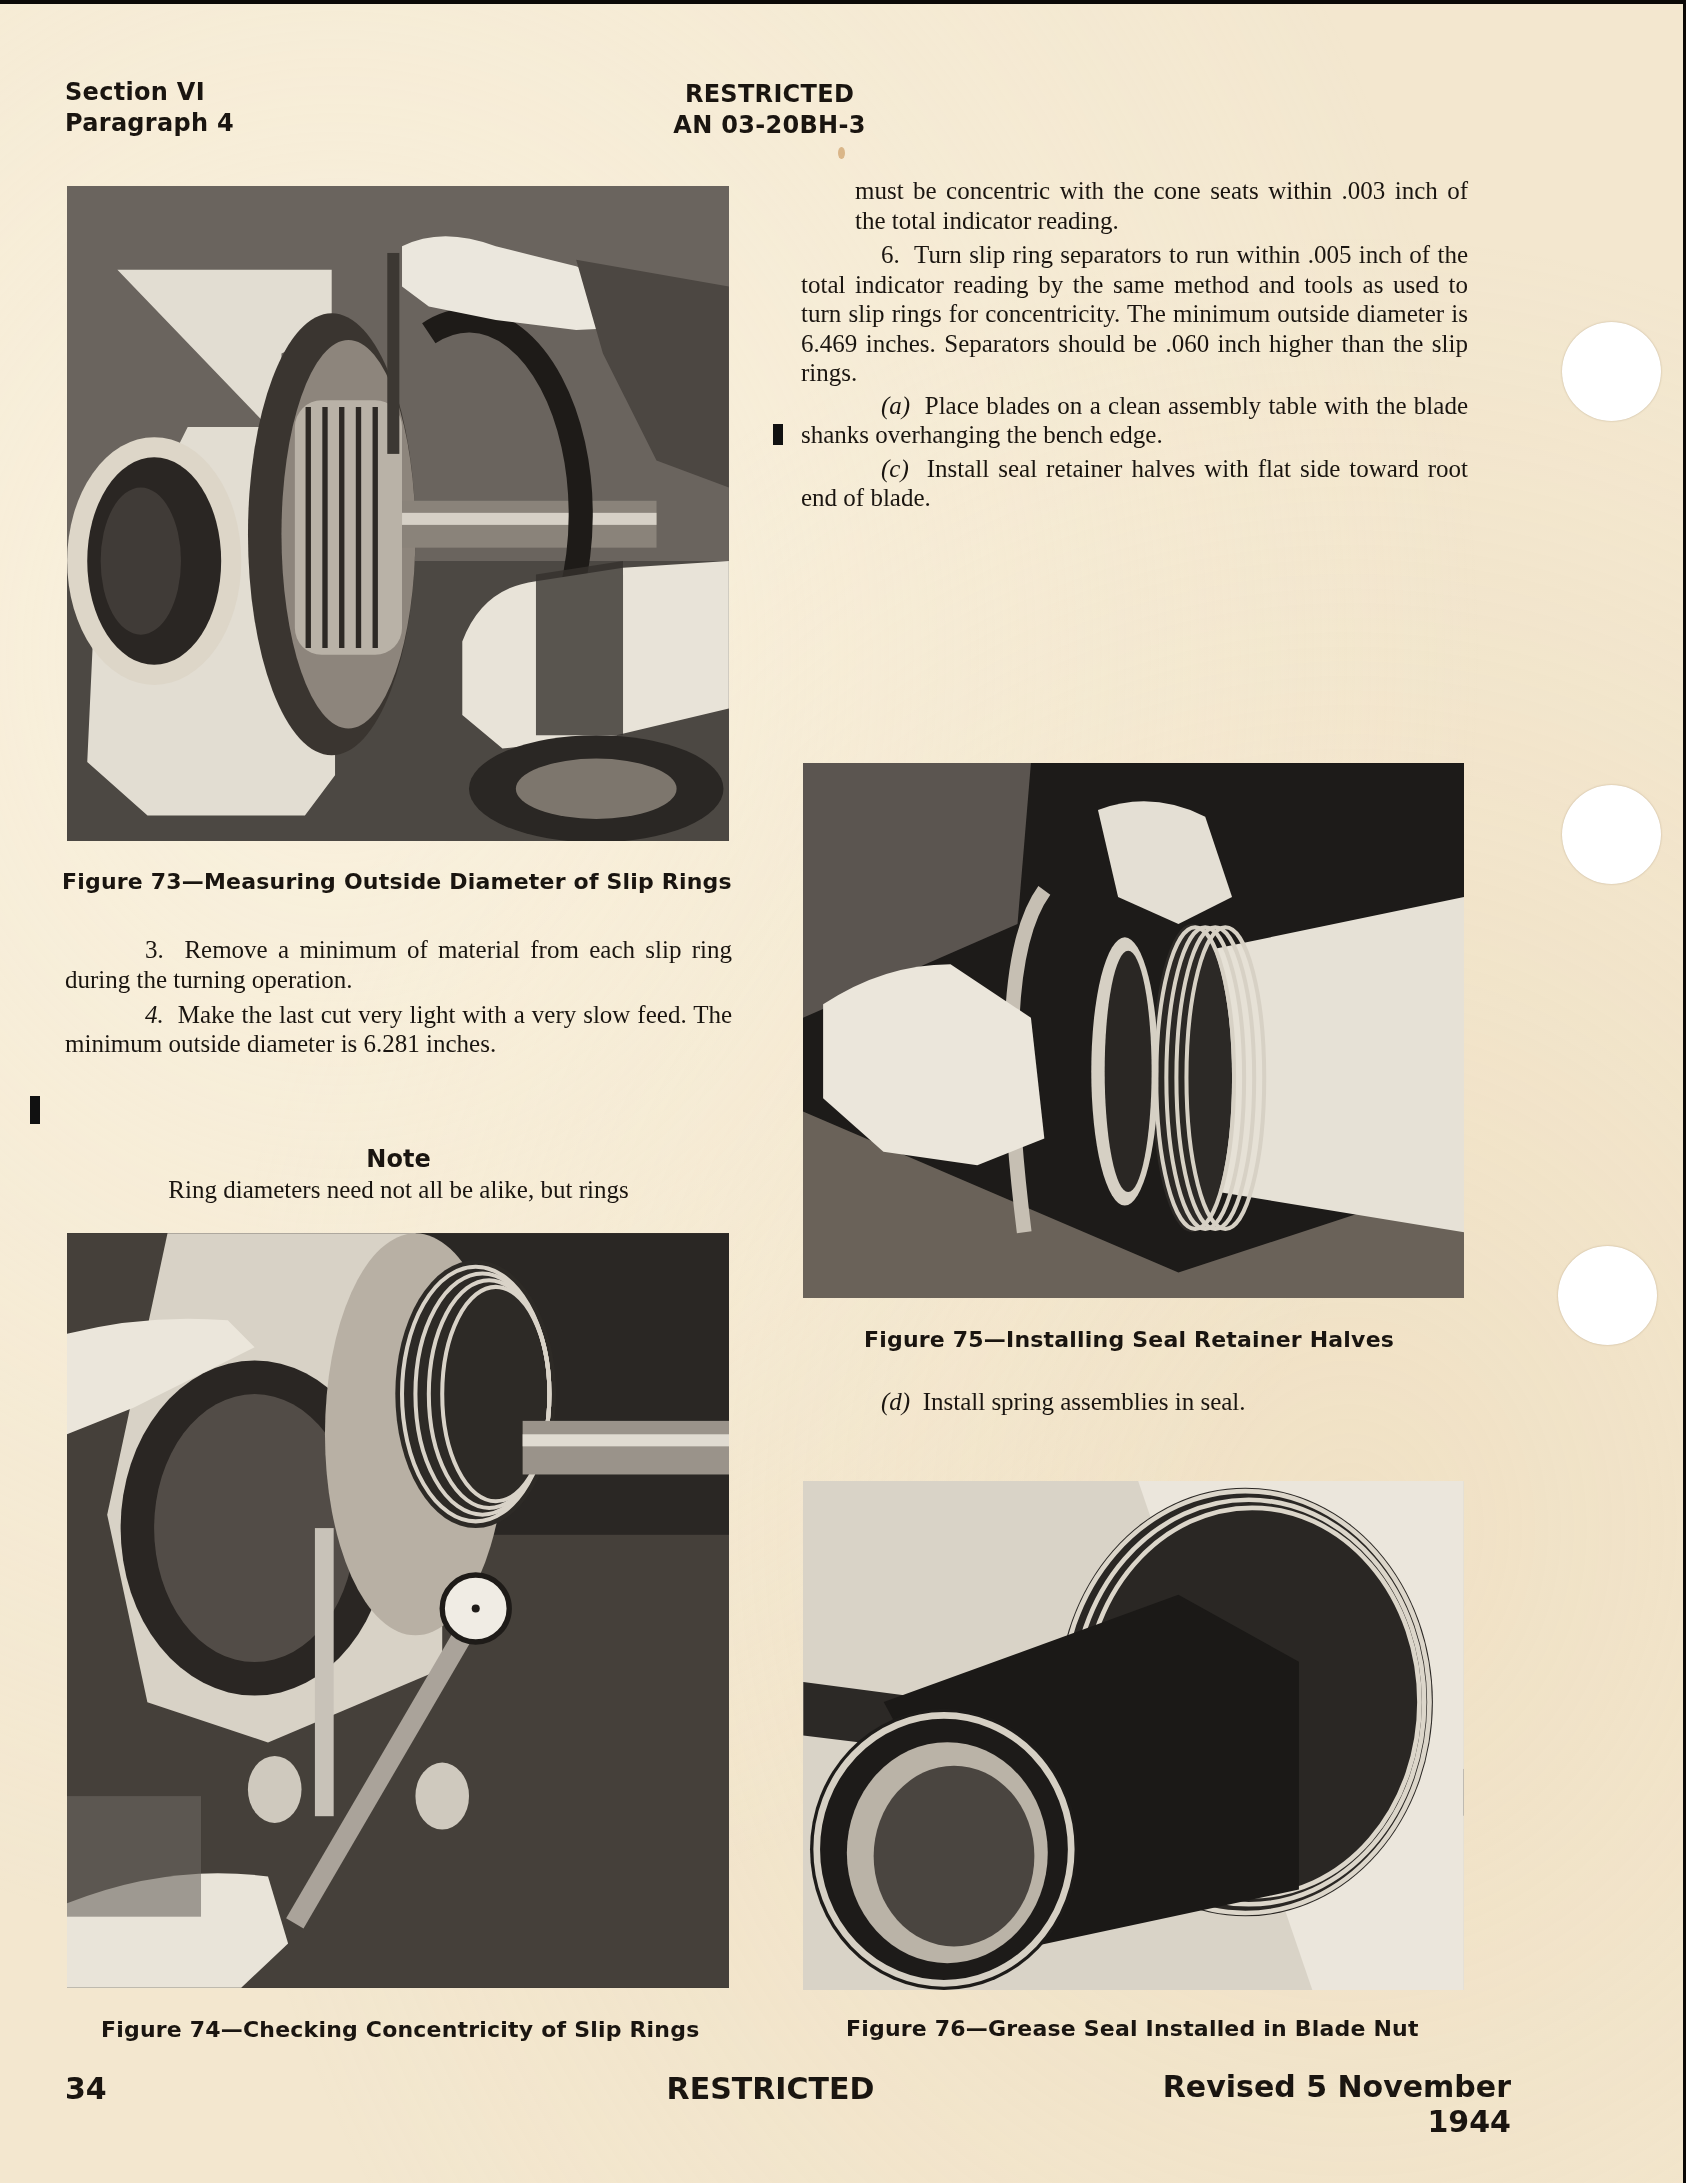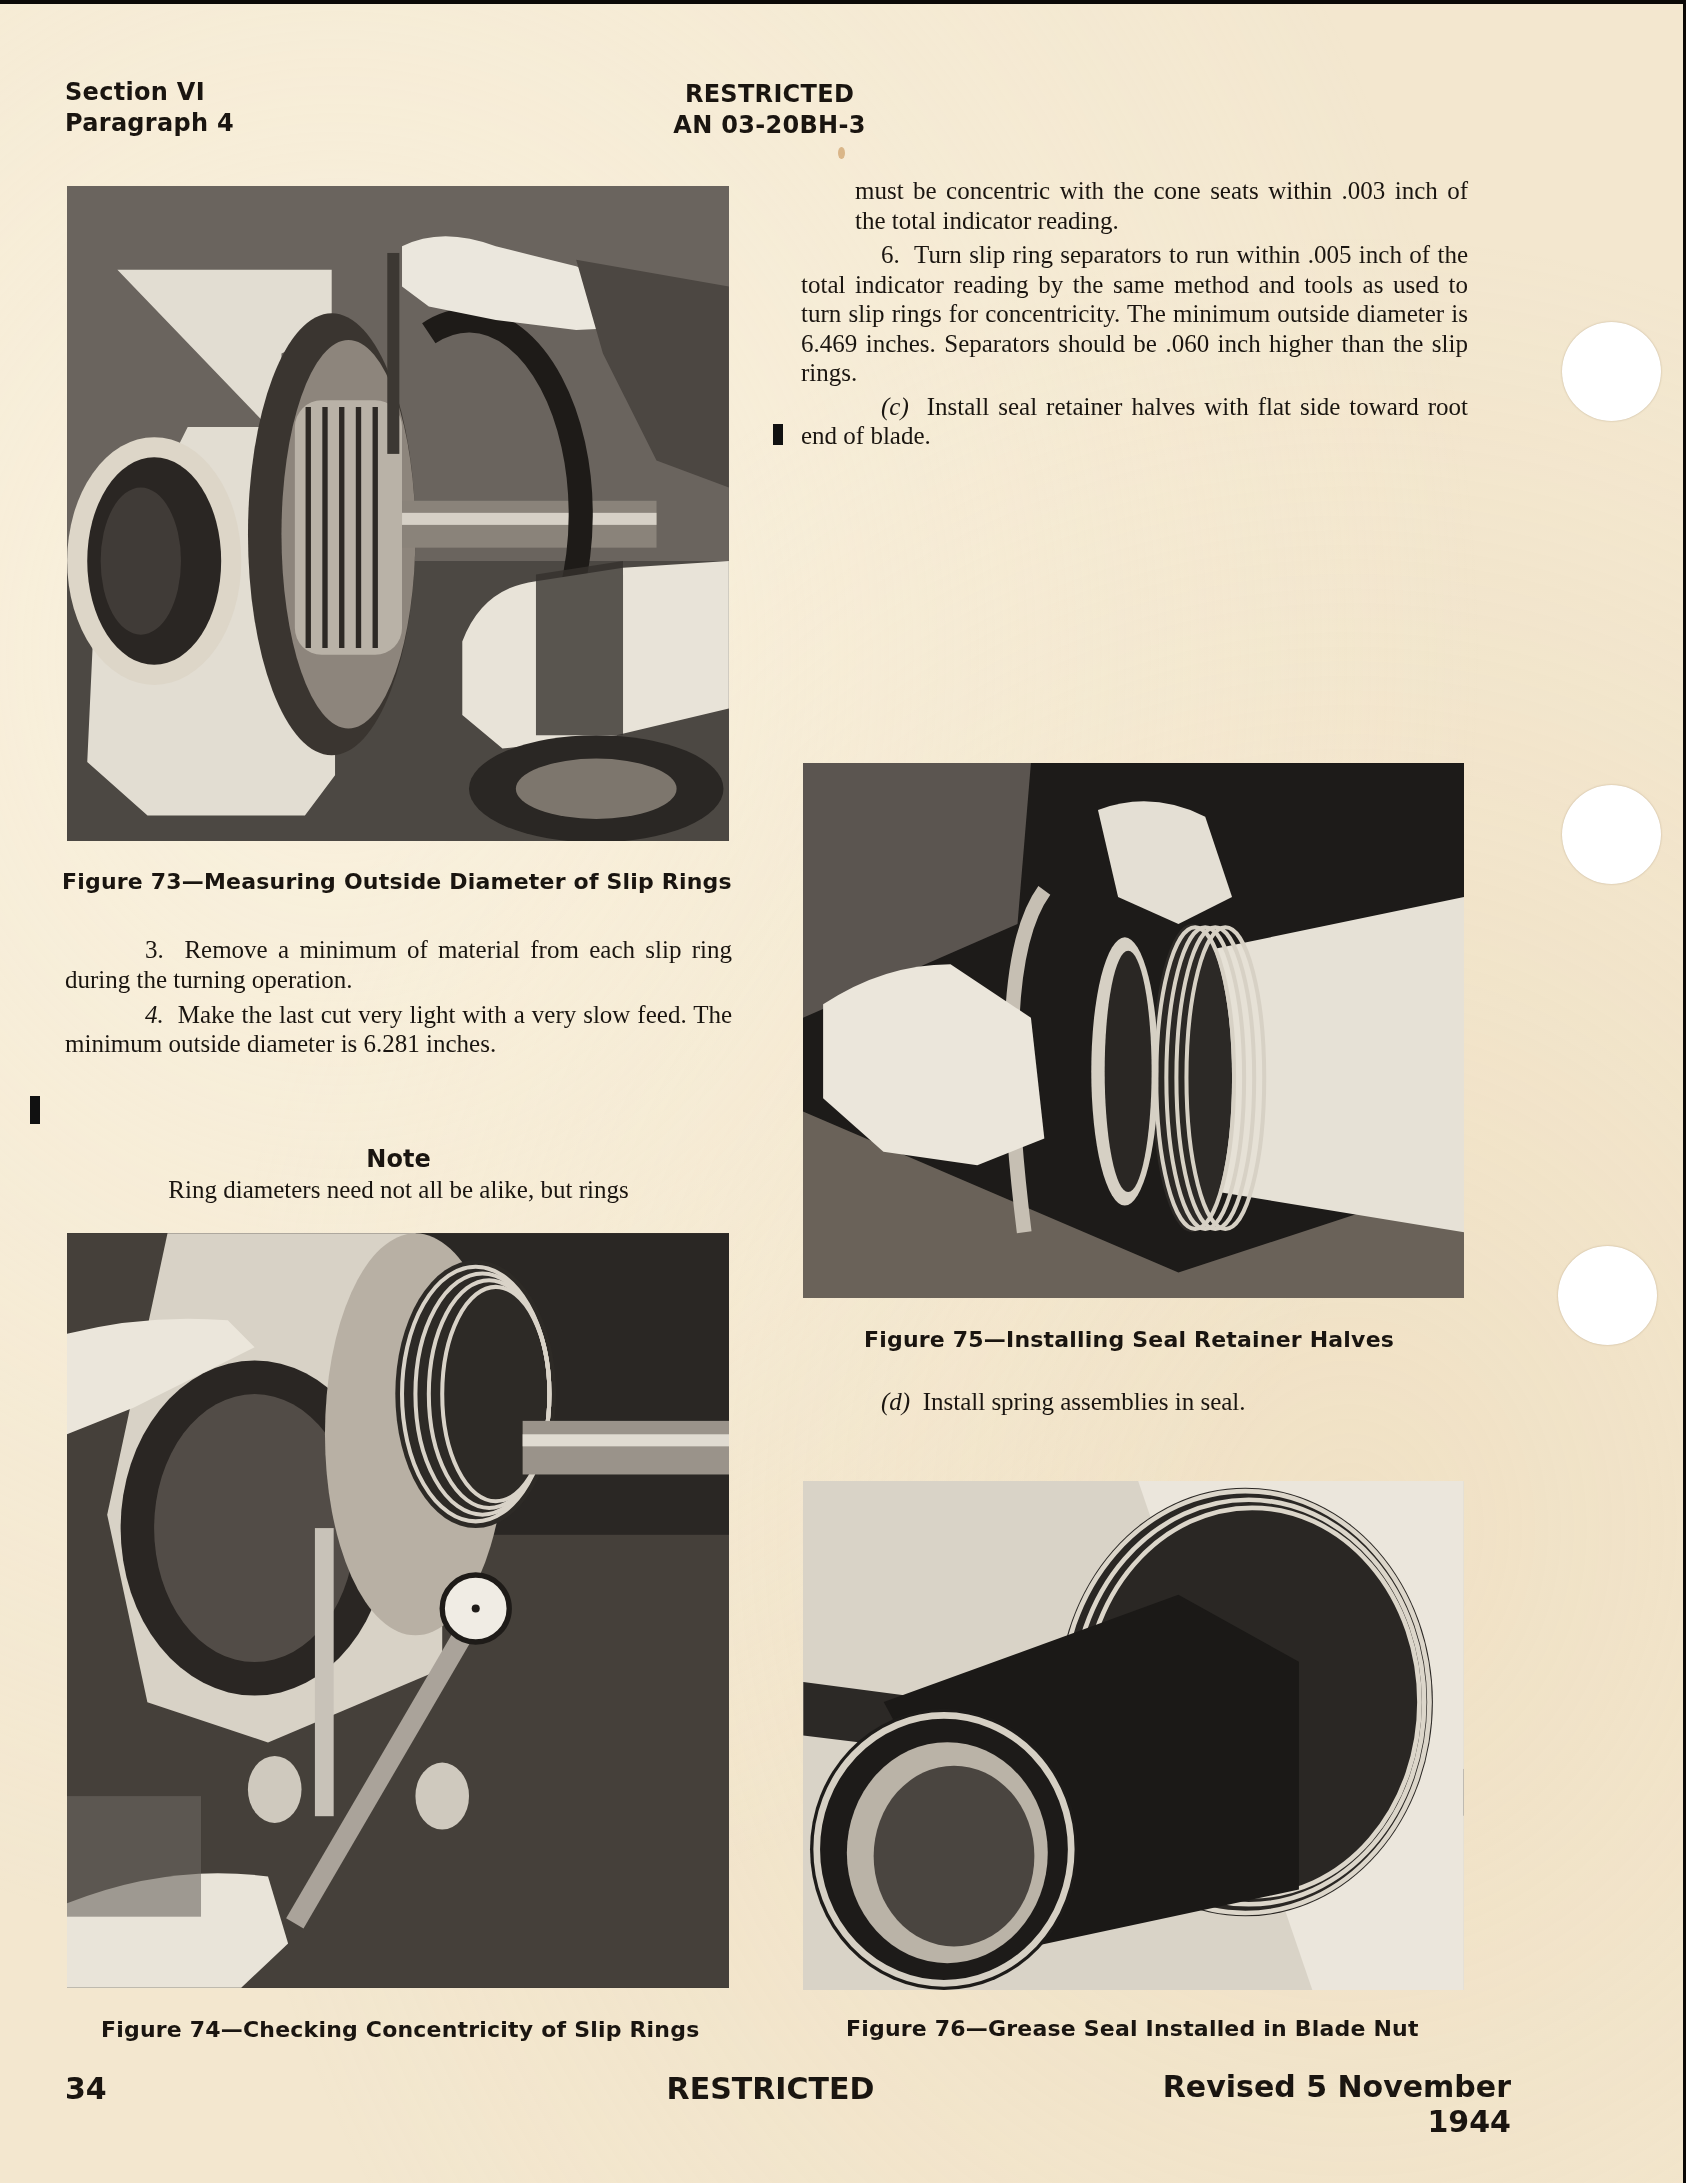--- a/index.html
+++ b/index.html
@@ -144,20 +144,24 @@
   </svg>
 </div>
 <div class="abs sans caption" style="left:101px;top:2017px">Figure 74—Checking Concentricity of Slip Rings</div>
 
 <div class="abs serif body-text" style="left:801px;top:176px;width:667px">
   <p style="padding-left:54px;text-indent:0">must be concentric with the cone seats within .003 inch of the total indicator reading.</p>
   <p class="indent" style="margin-top:5.4px">
     <span>6.</span>&nbsp;
     <span>Turn slip ring separators to run within .005 inch of the total indicator reading by the same method and tools as used to turn slip rings for concentricity. The minimum outside diameter is 6.469 inches. Separators should be .060 inch higher than the slip rings.</span>
   </p>
+  <p class="indent" style="margin-top:2.7px">
+    <span style="font-style:italic">(a)</span>&nbsp;
+    <span>Place blades on a clean assembly table with the blade shanks overhanging the bench edge.</span>
+  </p>
   <p class="indent" style="margin-top:4px">
     <span style="font-style:italic">(c)</span>&nbsp;
     <span>Install seal retainer halves with flat side toward root end of blade.</span>
   </p>
 </div>
 <div class="chg" style="left:773px;top:424px;width:10px;height:21.4px"></div>
 
 <div class="photo" style="left:803px;top:763px;width:661px;height:535px;background:#1f1c1a">
   <svg width="661" height="535" viewBox="0 0 986 798">
     <rect width="986" height="798" fill="#1d1b19"></rect>

